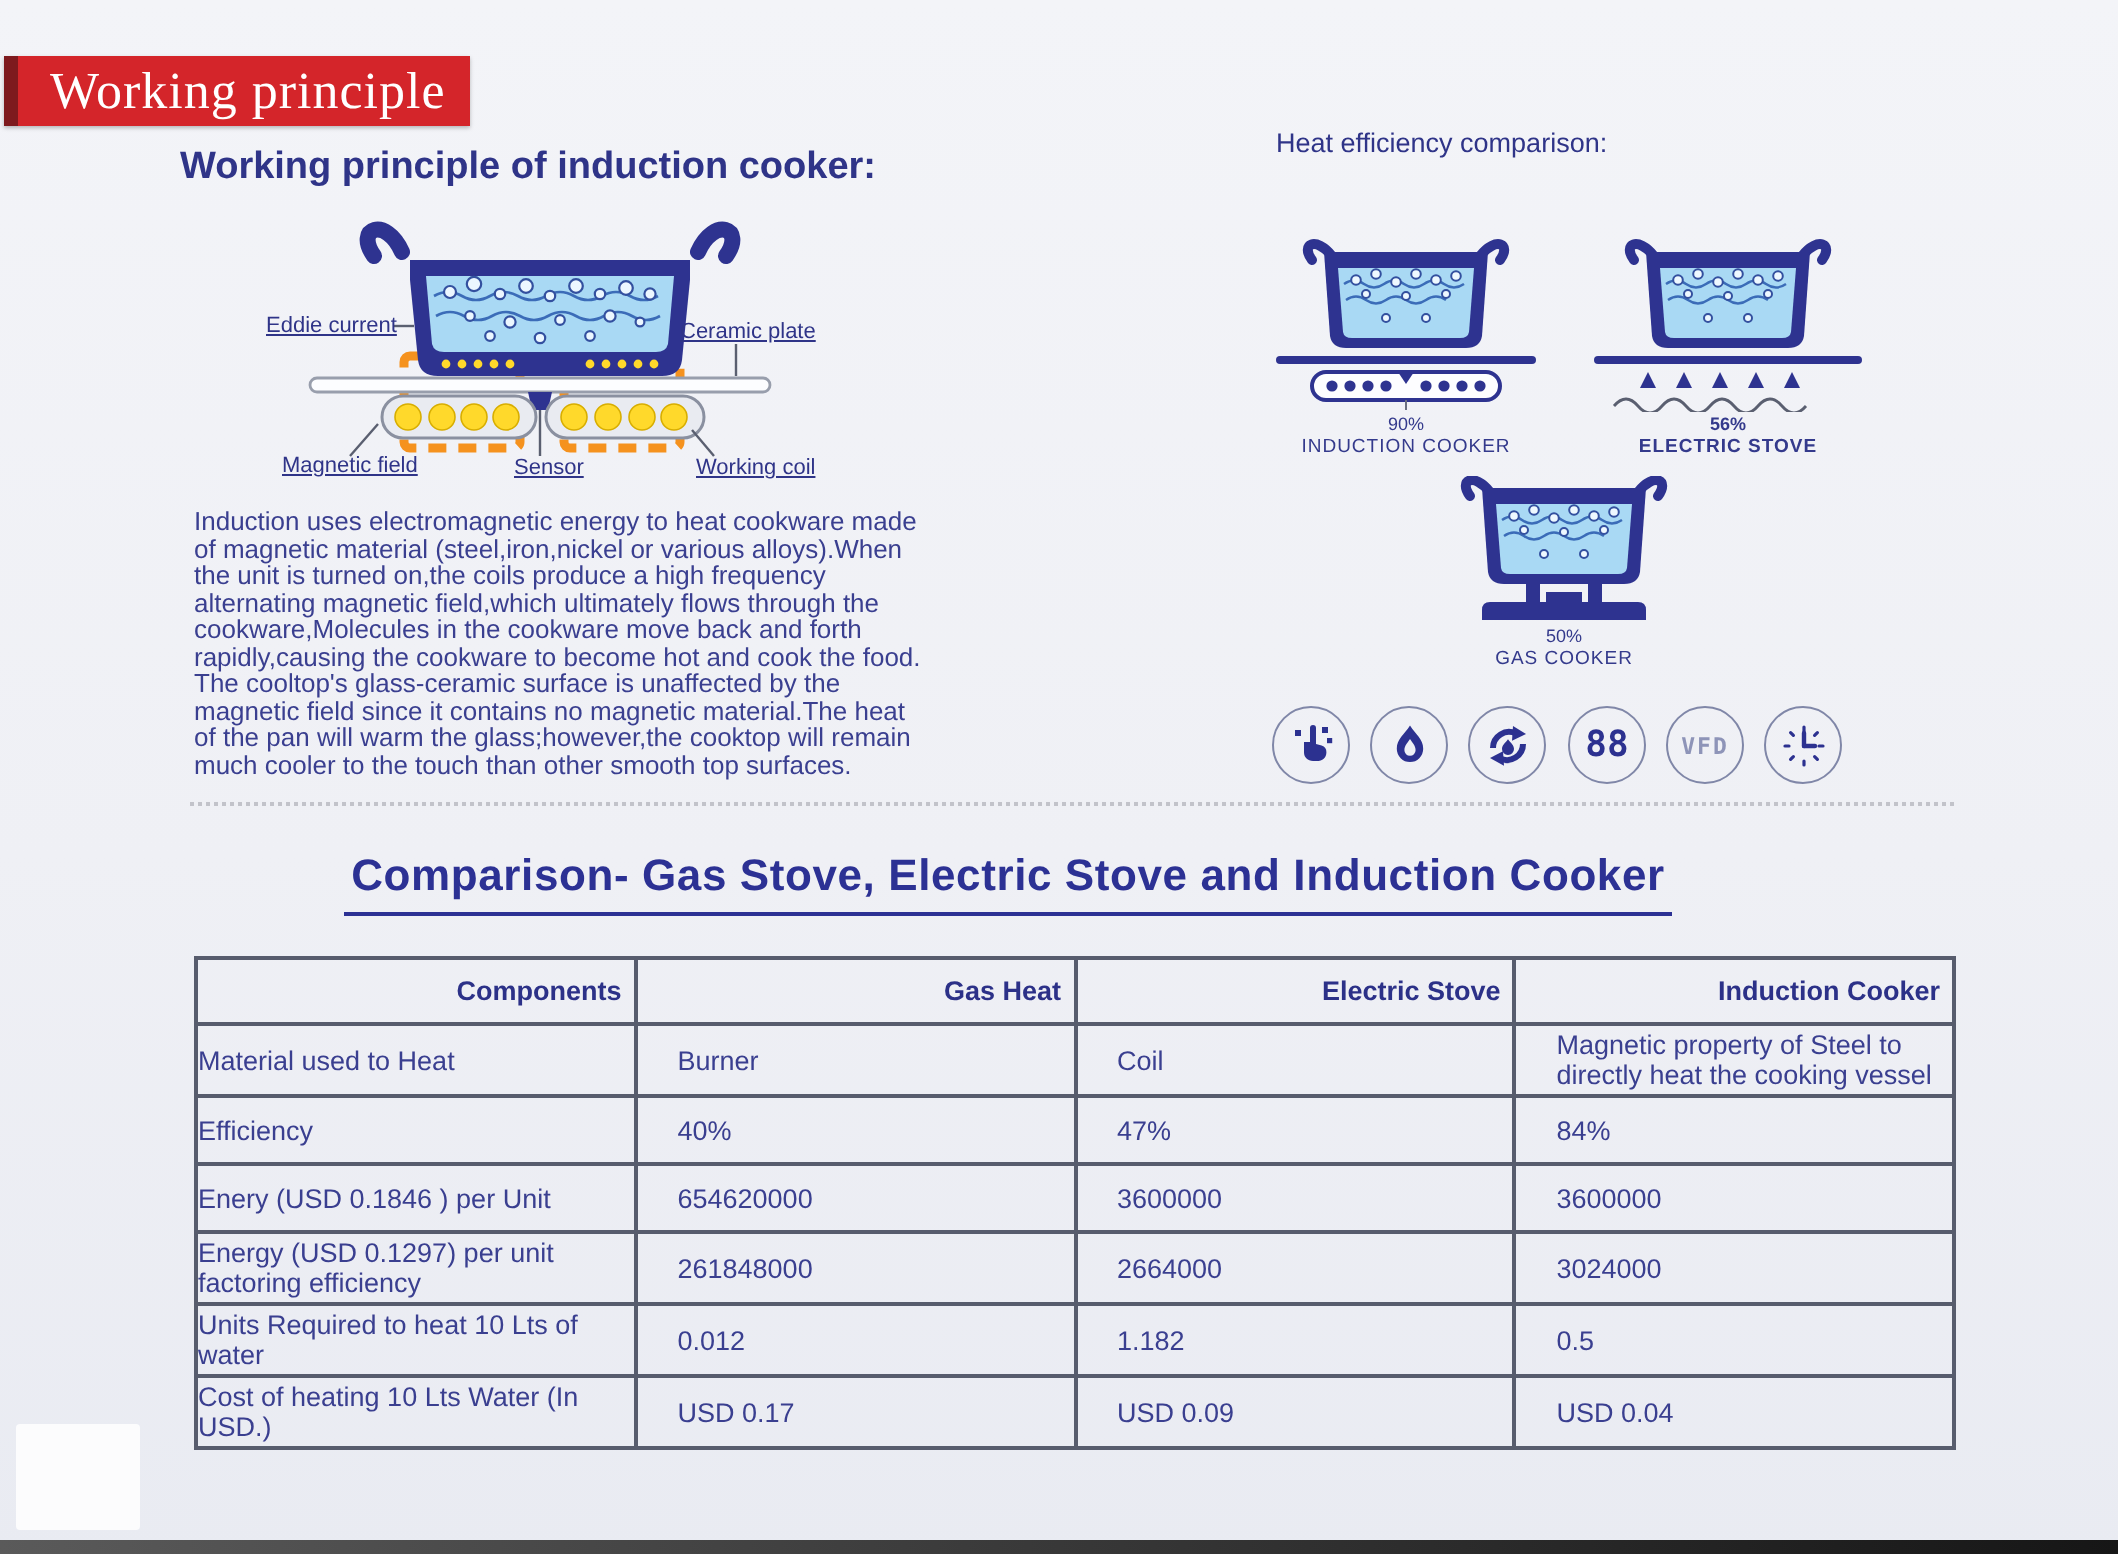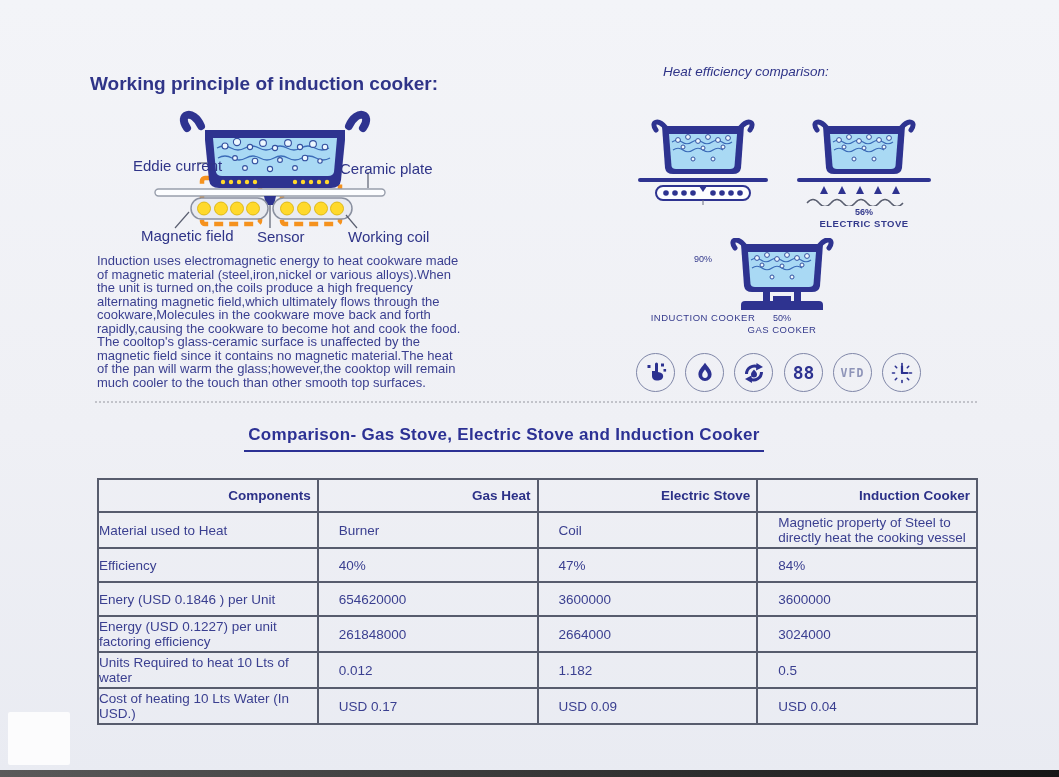--- a/index.html
+++ b/index.html
@@ -15,47 +15,47 @@
     display:flex;align-items:center;
     box-shadow:0 1px 2px rgba(0,0,0,.25);
   }
   .banner span{
     font-family:"Liberation Serif", serif;font-size:26px;color:#ffffff;
     padding-left:16px;letter-spacing:.5px;white-space:nowrap;
   }
   .subtitle{position:absolute;left:90px;top:73px;font-size:19px;font-weight:bold;color:#2f3488;}
   
   .diagram-svg{position:absolute;left:85px;top:106px;}
-  .dlabel{position:absolute;font-size:15px;color:#2f3488;white-space:nowrap;}
+  .dlabel{position:absolute;font-size:11px;color:#2f3488;white-space:nowrap;text-decoration:underline;}
   
   .description{
     position:absolute;left:97px;top:254px;width:445px;
     font-size:13px;line-height:13.5px;white-space:pre-line;color:#3a3f90;
   }
   
-  .heat-head{position:absolute;left:663px;top:64px;font-size:13.5px;color:#2f3488;font-style:italic;}
+  .heat-head{position:absolute;left:638px;top:64px;font-size:13.5px;color:#2f3488;}
   .fig{position:absolute;width:152px;display:flex;flex-direction:column;align-items:center;}
   .fig .pct{font-size:9px;color:#343a8c;margin-top:1px;}
   .fig .fname{font-size:9.5px;letter-spacing:.5px;color:#343a8c;margin-top:1px;white-space:nowrap;}
-  .fig-induction{left:627px;top:116px;gap:47px;}
+  .fig-induction{left:627px;top:116px;}
   .fig-electric{left:788px;top:116px;font-weight:bold;}
   .fig-gas{left:706px;top:238px;}
   
   .icirc{
     position:absolute;width:37px;height:37px;border-radius:50%;
     border:1.5px solid #8087a8;display:flex;align-items:center;justify-content:center;top:353px;
   }
   .icirc .t88{font:700 18px "DejaVu Sans Mono", monospace;color:#2c3190;}
   .icirc .tvfd{font:700 11.5px "DejaVu Sans Mono", monospace;letter-spacing:1px;color:#8e94b8;}
   
   .dotline{position:absolute;left:95px;top:401px;width:882px;border-top:2px dotted #c2c3ca;}
   
   .comp-title{position:absolute;left:62px;top:425px;width:884px;text-align:center;}
   .comp-title span{
-    display:inline-block;font-size:17px;font-weight:bold;color:#2c3194;
+    display:inline-block;font-size:22px;font-weight:bold;color:#2c3194;
     letter-spacing:.3px;border-bottom:2px solid #2c3194;padding:0 4px 5px 4px;
   }
   table.cmp{
     position:absolute;left:97px;top:478px;width:881px;
     border-collapse:collapse;table-layout:fixed;
   }
   table.cmp th,table.cmp td{
     border:2px solid #575c6d;font-size:13.5px;color:#3a3f90;
     line-height:15px;vertical-align:middle;
   }
@@ -64,20 +64,23 @@
   table.cmp td:first-child{padding-left:0;}
   
   .logo-box{position:absolute;left:8px;top:712px;width:62px;height:53px;background:#fcfcfd;border-radius:2px;}
   .bottom-strip{position:absolute;left:0;bottom:0;width:100%;height:7px;background:linear-gradient(90deg,#5a5a5a,#161616);}
 </style>
 </head>
 <body>
 
 <div class="page">
 
+  <div class="banner">
+    <span>Working principle</span>
+  </div>
 
   <div class="subtitle">Working principle of induction cooker:</div>
 
   <svg class="diagram-svg" width="335" height="140" viewBox="0 0 335 140">
 
     <rect x="117" y="72" width="58" height="46" rx="3" fill="none" stroke="#f5921e" stroke-width="4.5" stroke-dasharray="9 6"></rect>
     <rect x="197" y="72" width="58" height="46" rx="3" fill="none" stroke="#f5921e" stroke-width="4.5" stroke-dasharray="9 6"></rect>
 
     <path d="M116,20 C108,2 92,8 102,22" stroke="#2e3390" stroke-width="8" fill="none" stroke-linecap="round"></path>
     <path d="M264,20 C272,2 288,8 278,22" stroke="#2e3390" stroke-width="8" fill="none" stroke-linecap="round"></path>
@@ -345,21 +348,21 @@
         <td>47%</td>
         <td>84%</td>
       </tr>
       <tr>
         <td>Enery (USD 0.1846 ) per Unit</td>
         <td>654620000</td>
         <td>3600000</td>
         <td>3600000</td>
       </tr>
       <tr>
-        <td>Energy (USD 0.1227) per unit factoring efficiency</td>
+        <td>Energy (USD 0.1297) per unit factoring efficiency</td>
         <td>261848000</td>
         <td>2664000</td>
         <td>3024000</td>
       </tr>
       <tr>
         <td>Units Required to heat 10 Lts of water</td>
         <td>0.012</td>
         <td>1.182</td>
         <td>0.5</td>
       </tr>

